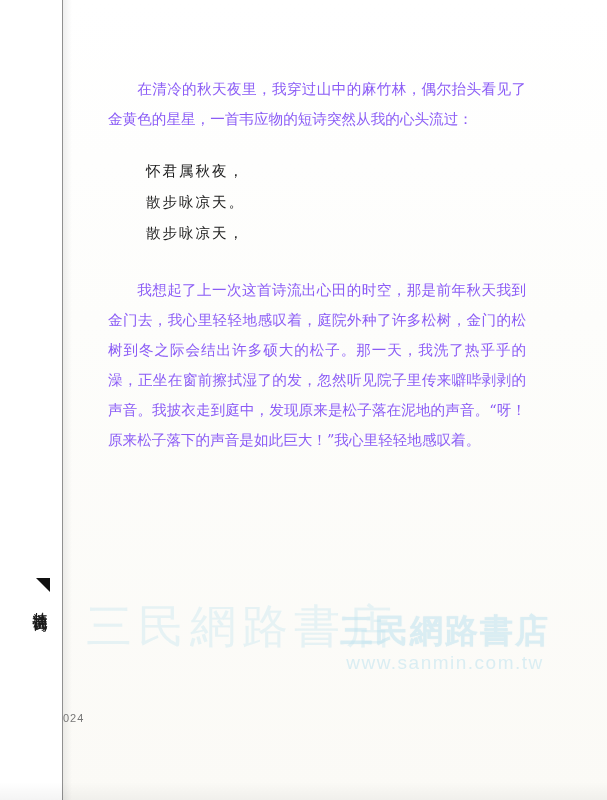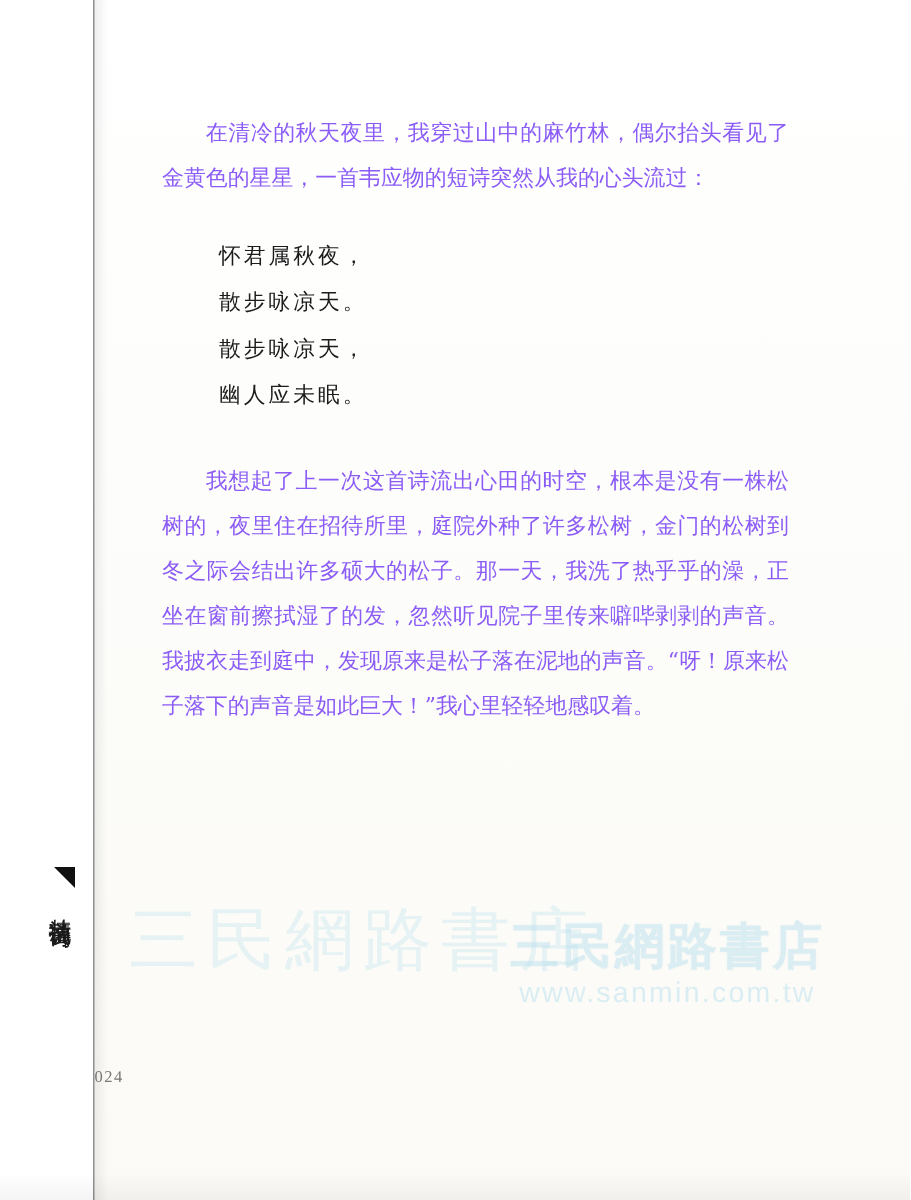--- a/index.html
+++ b/index.html
@@ -65,21 +65,21 @@
     clip-path: polygon(0 0, 100% 0, 100% 100%);
     transform: rotate(0deg);
   }
   .folio {
     position: absolute;
     left: 20px;
     top: 712px;
     font-size: 11px;
     color: #777;
     letter-spacing: 1px;
-    font-family: Liberation Serif, serif;
+    font-family: Liberation Sans, sans-serif;
     padding-left: 43px;
   }
   
   .textcol {
     position: absolute;
     left: 108px;
     top: 74px;
     width: 418px;
   }
   .para {
@@ -177,24 +177,23 @@
 
   <div class="wm-ghost">三民網路書店</div>
 
   <div class="textcol">
     <p class="para">在清冷的秋天夜里，我穿过山中的麻竹林，偶尔抬头看见了金黄色的星星，一首韦应物的短诗突然从我的心头流过：</p>
 
     <div class="poem">
       <div class="poem-line">怀君属秋夜，</div>
       <div class="poem-line">散步咏凉天。</div>
       <div class="poem-line">散步咏凉天，</div>
-      <div class="poem-line">幽人应未眠。</div>
     </div>
 
-    <p class="para">我想起了上一次这首诗流出心田的时空，根本是没有一株松树的，夜里住在招待所里，庭院外种了许多松树，金门的松树到冬之际会结出许多硕大的松子。那一天，我洗了热乎乎的澡，正坐在窗前擦拭湿了的发，忽然听见院子里传来噼哔剥剥的声音。我披衣走到庭中，发现原来是松子落在泥地的声音。“呀！原来松子落下的声音是如此巨大！”我心里轻轻地感叹着。</p>
+    <p class="para">我想起了上一次这首诗流出心田的时空，那是前年秋天我到金门去，我心里轻轻地感叹着，庭院外种了许多松树，金门的松树到冬之际会结出许多硕大的松子。那一天，我洗了热乎乎的澡，正坐在窗前擦拭湿了的发，忽然听见院子里传来噼哔剥剥的声音。我披衣走到庭中，发现原来是松子落在泥地的声音。“呀！原来松子落下的声音是如此巨大！”我心里轻轻地感叹着。</p>
   </div>
 
   <div class="watermark">
     <div class="wm-main">三民網路書店</div>
     <div class="wm-sub">www.sanmin.com.tw</div>
   </div>
 
   <div class="edge-shadow-bottom"></div>
 </div>
 

